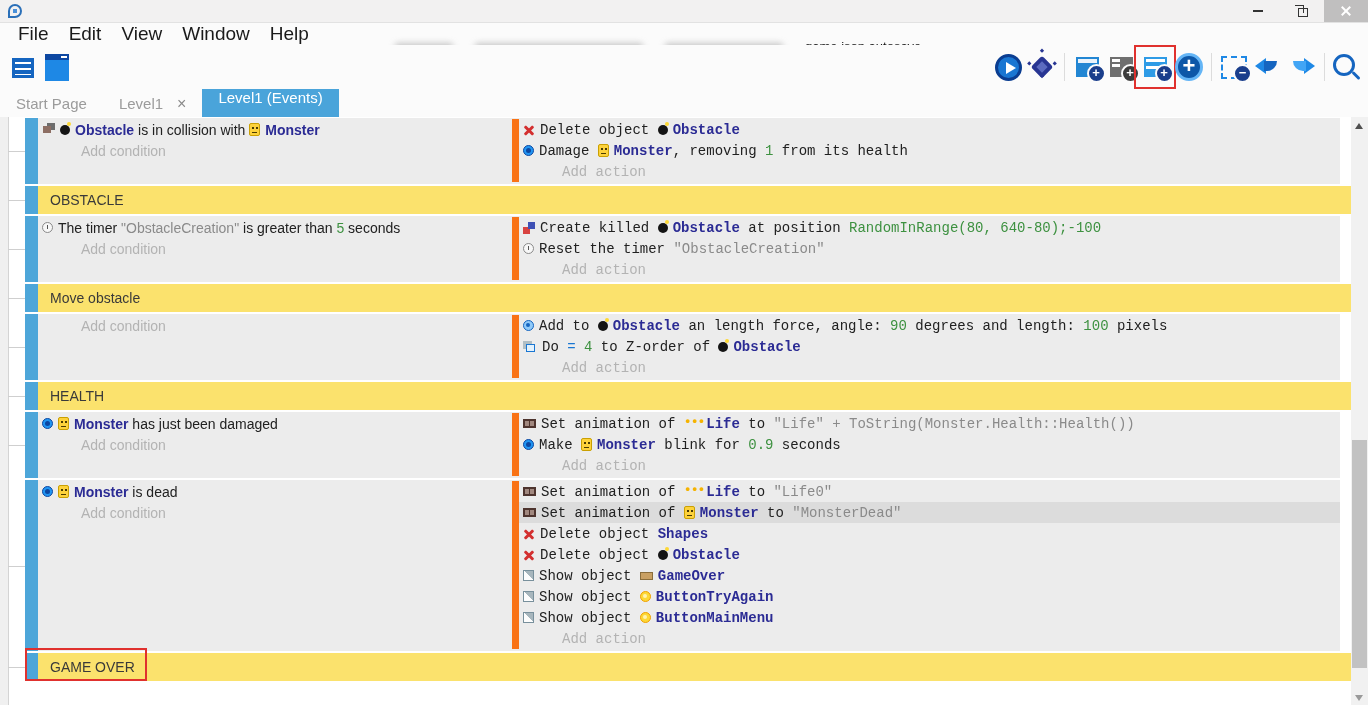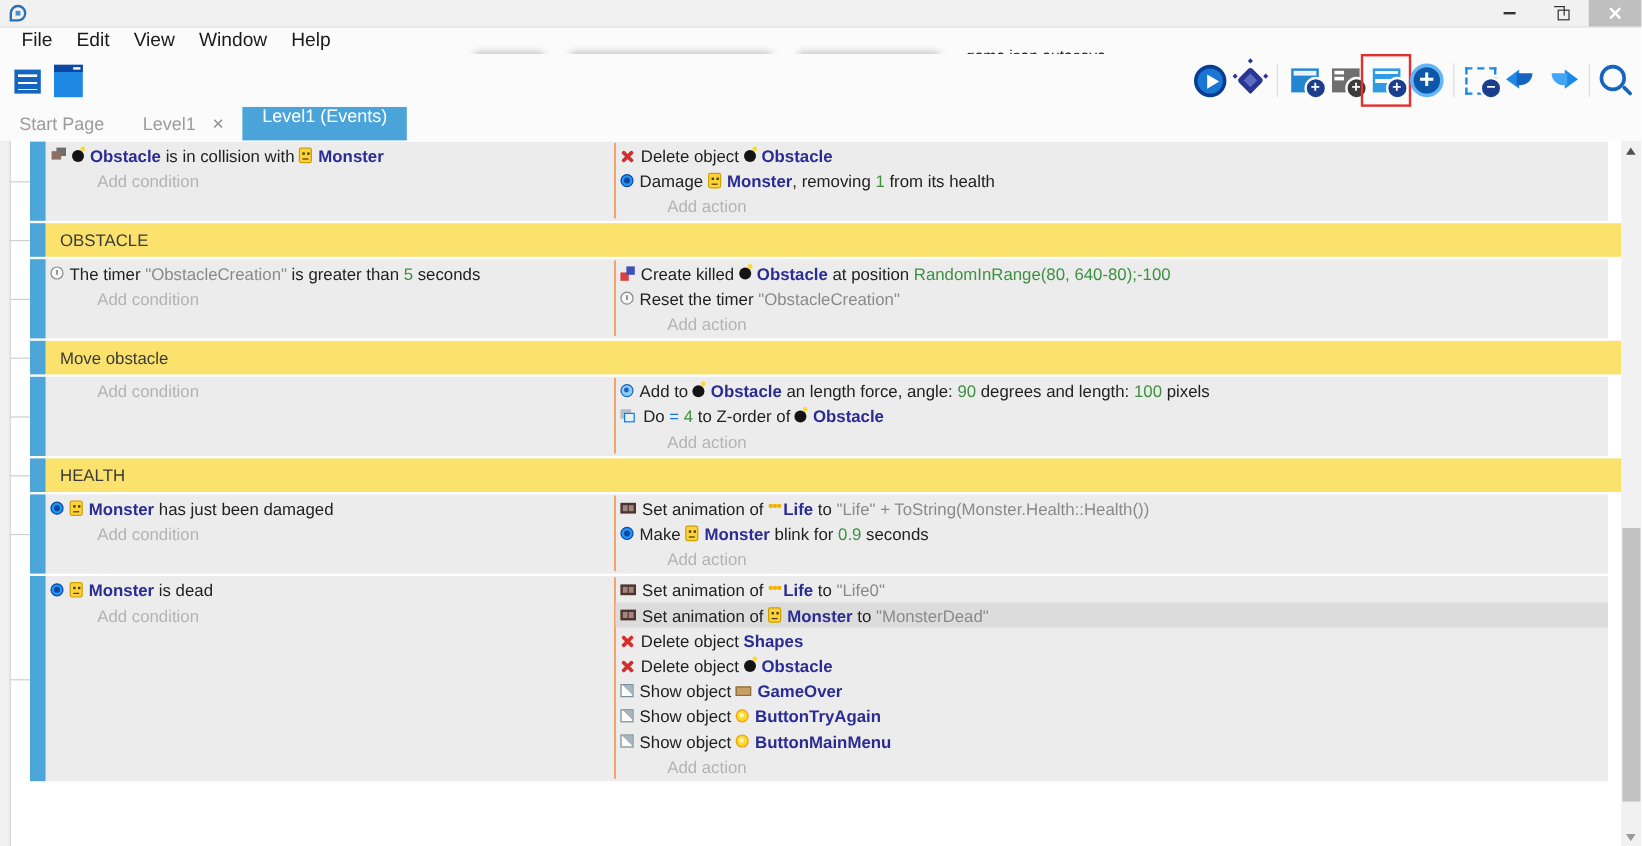--- a/index.html
+++ b/index.html
@@ -19,21 +19,21 @@
   .wc{width:44px;height:22px;display:flex;align-items:center;justify-content:center;position:relative;}
   .wc-min::before{content:'';width:10px;height:2px;background:#333;}
   .wc-rest::before{content:'';width:8px;height:7px;border:1px solid #333;background:#f2f1f1;position:absolute;left:18px;top:8px;}
   .wc-rest::after{content:'';width:8px;height:7px;border:1px solid #333;position:absolute;left:15px;top:5px;border-bottom:none;border-left:none;}
   .wc-close{background:#c0bfbf;}
   .wc-close::before,.wc-close::after{content:'';position:absolute;width:12px;height:2px;background:#fff;left:16px;top:10px;}
   .wc-close::before{transform:rotate(45deg);}
   .wc-close::after{transform:rotate(-45deg);}
   
   .menubar{height:22px;background:#fbfbfb;display:flex;align-items:center;padding-left:8px;gap:0;}
-  .menu-item{font-size:16px;color:#1a1a1a;padding:0 10px;line-height:22px;}
+  .menu-item{font-size:19px;color:#1a1a1a;padding:0 10px;line-height:22px;}
   
   .toolbar{height:44px;background:#fbfbfb;position:relative;}
   .tgroup{position:absolute;top:0;height:44px;display:flex;align-items:center;}
   .tgroup.left{left:6px;}
   .tgroup.right{right:4px;}
   .tbtn{width:34px;height:34px;display:flex;align-items:center;justify-content:center;position:relative;}
   .tsep{width:1px;height:28px;background:#dcdcdc;margin:0 5px;}
   .redbox-tool{position:absolute;left:-4px;top:-5px;right:-4px;bottom:-5px;border:2px solid #e0312e;pointer-events:none;}
   .ticon{position:relative;display:inline-block;}
   .t-project-manager{width:22px;height:20px;background:#1565c0;margin-top:2px;}
@@ -74,21 +74,21 @@
   
   .events{position:absolute;top:117px;left:0;right:0;bottom:0;background:#fff;overflow:hidden;padding-top:1px;}
   .leftstrip{position:absolute;left:0;top:0;bottom:0;width:8px;background:#f0f0f0;border-right:1px solid #d4d4d4;}
   .blk{margin-left:38px;position:relative;margin-bottom:2px;}
   .blk::before{content:'';position:absolute;left:-13px;top:0;bottom:0;width:13px;background:#4da6d9;}
   .blk::after{content:'';position:absolute;left:-30px;top:50%;width:17px;height:1px;background:#cfcfcf;}
   .group{margin-right:17px;height:28px;background:#fbe26d;display:flex;align-items:center;}
   .glabel{font-size:14px;color:#3a3a3a;padding-left:12px;}
   .event{margin-right:28px;background:#ececec;display:flex;padding:1px 0 2px;}
   .cond{width:474px;box-sizing:border-box;flex:0 0 auto;}
-  .act{flex:1;border-left:1px solid #f97316;}
+  .act{flex:1;border-left:7px solid #f97316;font-family:Liberation Mono, monospace;}
   .erow{display:flex;align-items:center;height:21px;padding-left:4px;font-size:14px;color:#212121;}
   .erow.hl{background:#dcdcdc;}
   .erow.ph{color:#b3b3b3;margin-left:39px;}
   .seg{white-space:pre;}
   .s-obj{color:#2b2b94;font-weight:bold;}
   .s-num{color:#3d9140;}
   .s-str{color:#8a8a8a;}
   .s-op{color:#1976d2;}
   .redbox-group{position:absolute;left:-13px;top:-5px;width:118px;height:29px;border:2px solid #e0312e;pointer-events:none;}
   
@@ -412,19 +412,23 @@
           </div>
           <div class="erow">
             <span class="ri i-show"></span>
             <span class="seg s-plain">Show object </span>
             <span class="ri i-button"></span>
             <span class="seg s-obj">ButtonMainMenu</span>
           </div>
           <div class="erow ph">Add action</div>
         </div>
       </div>
+      <div class="blk group">
+        <span class="glabel">GAME OVER</span>
+        <div class="redbox-group"></div>
+      </div>
     </div>
   <div class="sbar">
     <div class="sb-up"></div>
     <div class="sb-thumb"></div>
     <div class="sb-down"></div>
   </div>
 </div>
 
 </body></html>

